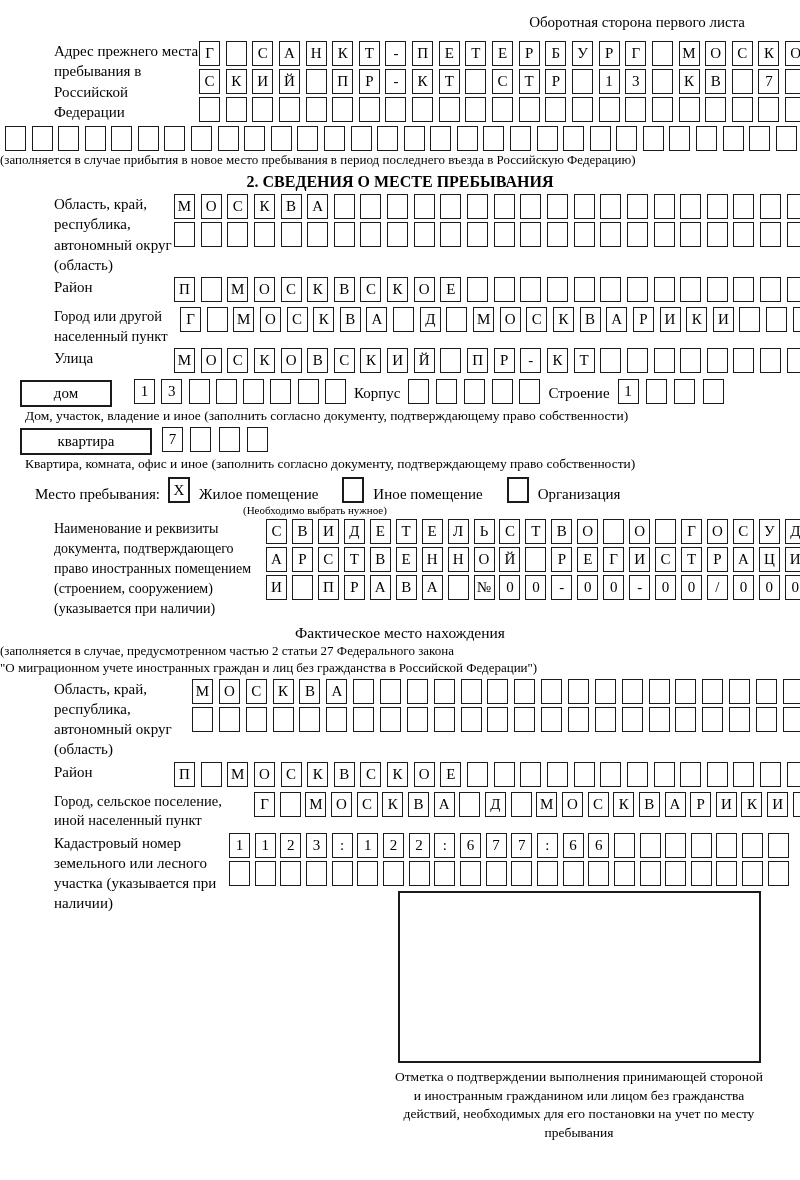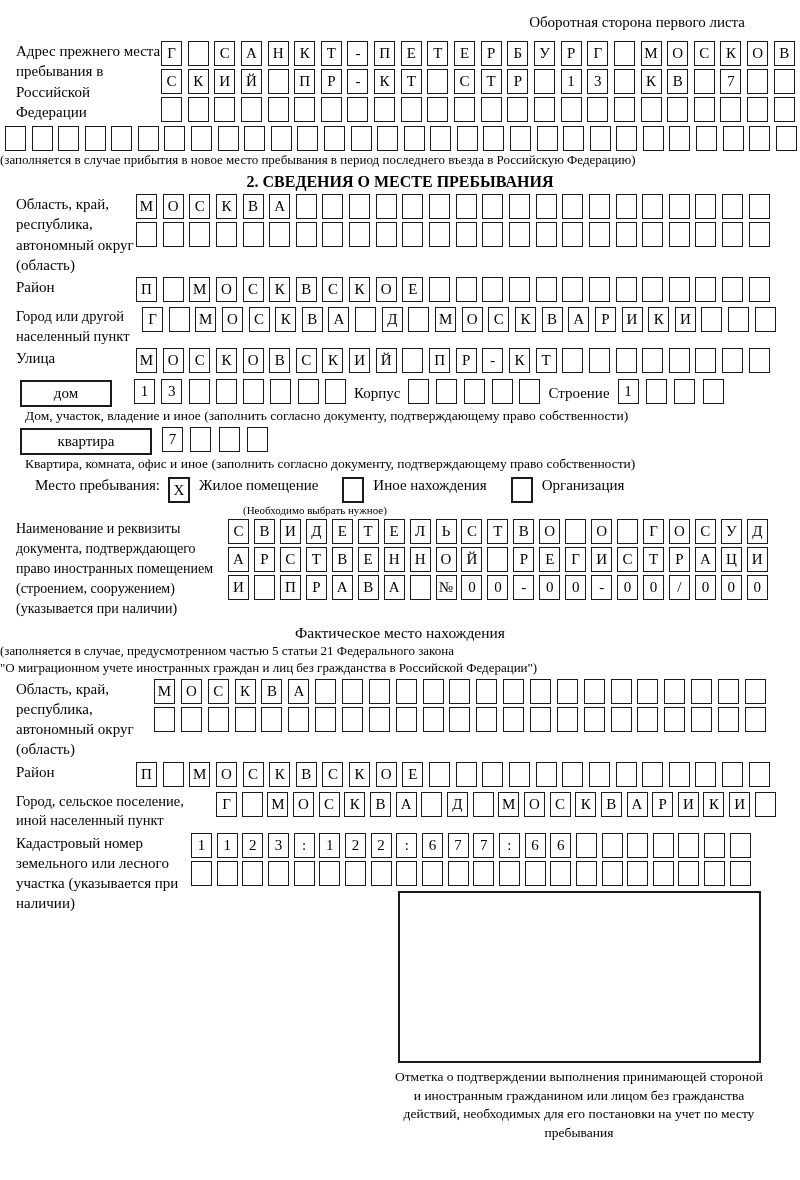--- a/index.html
+++ b/index.html
@@ -1,36 +1,36 @@
 <!DOCTYPE html>
 <html><head>
 <meta charset="utf-8">
 <style>
   html,body{margin:0;padding:0;background:#fff}
   body{width:800px;height:1180px;color:#000;font-family:"Liberation Serif",serif;overflow:hidden}
   .hdr-note{text-align:right;padding:14px 55px 0 8px;font-size:15px}
-  .blk{display:flex;align-items:flex-start;margin-left:16px}
+  .blk{display:flex;align-items:flex-start;margin-left:54px}
   .lbl{flex:none;font-size:15px;line-height:1.35}
   .grids{display:flex;flex-direction:column}
   .grid{display:flex;justify-content:space-between;margin-bottom:3px}
   .cell{flex:none;box-sizing:border-box;width:21px;height:25px;border:1.6px solid #1b1b1b;
         display:flex;align-items:center;justify-content:center;font-size:15px;background:#fff}
   .g24{width:634px}.g30{width:792px}.g23{width:612px}.g22{width:560px}.g21{width:540px}
   .g8{width:212px}.g5{width:132px}.g4{width:106px}
   .fullrow{margin:1px 0 0 5px}
   .note-c{text-align:left;font-size:13px;margin-top:1px}
   .sec-title{text-align:center;font-weight:bold;font-size:16px;margin-top:5px}
   .sub-title{text-align:center;font-weight:normal;font-size:15.5px;margin-top:5px}
   .note-l{font-size:13.5px;margin:1px 0 2px 25px}
   .houserow{display:flex;align-items:center;margin:3px 0 0 20px}
   .wbox{flex:none;box-sizing:border-box;border:2px solid #1b1b1b;height:27px;display:flex;
         align-items:center;justify-content:center;font-size:15px}
   .dom{width:92px;margin-right:22px}.kv{width:132px;margin-right:10px}
   .inline-lbl{font-size:15px;margin:0 8px}
-  .stayrow{display:flex;align-items:flex-start;margin:5px 0 0 35px;font-size:15px}
+  .stayrow{display:flex;align-items:flex-end;margin:5px 0 0 35px;font-size:15px}
   .stayrow .cb{flex:none;box-sizing:border-box;width:22px;height:26px;border:2px solid #1b1b1b;
         display:flex;align-items:center;justify-content:center;font-size:15px;margin-right:9px}
   .stay-lbl{margin-right:8px}
   .opt-lbl{margin-right:24px}
   .need-note{font-size:11px;margin:1px 0 2px 243px}
   .doc-lbl{width:212px;font-size:14px;line-height:1.42}
   .prev-lbl{width:145px}
   .w120{width:120px}.w126{width:126px;font-size:14.5px}.w138{width:138px}
   .city2-lbl{width:200px;font-size:14.5px}
   .cad-lbl{width:175px;height:56px;overflow:visible}
@@ -355,21 +355,21 @@
       <div class="cell"></div>
     </div>
 </div>
 <div class="note-l">Квартира, комната, офис и иное (заполнить согласно документу, подтверждающему право собственности)</div>
 
 <div class="stayrow">
   <span class="stay-lbl">Место пребывания:</span>
   <span class="cb">X</span>
   <span class="opt-lbl">Жилое помещение</span>
   <span class="cb"></span>
-  <span class="opt-lbl">Иное нахождения</span>
+  <span class="opt-lbl">Иное помещение</span>
   <span class="cb"></span>
   <span class="opt-lbl">Организация</span>
 </div>
 <div class="need-note">(Необходимо выбрать нужное)</div>
 
 <div class="blk mt3">
   <div class="lbl doc-lbl">Наименование и реквизиты документа, подтверждающего право иностранных помещением (строением, сооружением) (указывается при наличии)</div>
   <div class="grids">
     <div class="grid g21">
         <div class="cell">С</div>
@@ -437,21 +437,21 @@
         <div class="cell">0</div>
         <div class="cell">/</div>
         <div class="cell">0</div>
         <div class="cell">0</div>
         <div class="cell">0</div>
       </div>
   </div>
 </div>
 
 <div class="sub-title">Фактическое место нахождения</div>
-<div class="note-c">(заполняется в случае, предусмотренном частью 5 статьи 21 Федерального закона</div>
+<div class="note-c">(заполняется в случае, предусмотренном частью 2 статьи 27 Федерального закона</div>
 <div class="note-c">"О миграционном учете иностранных граждан и лиц без гражданства в Российской Федерации")</div>
 
 <div class="blk mt3">
   <div class="lbl w138">Область, край, республика, автономный округ (область)</div>
   <div class="grids">
     <div class="grid g23">
         <div class="cell">М</div>
         <div class="cell">О</div>
         <div class="cell">С</div>
         <div class="cell">К</div>

